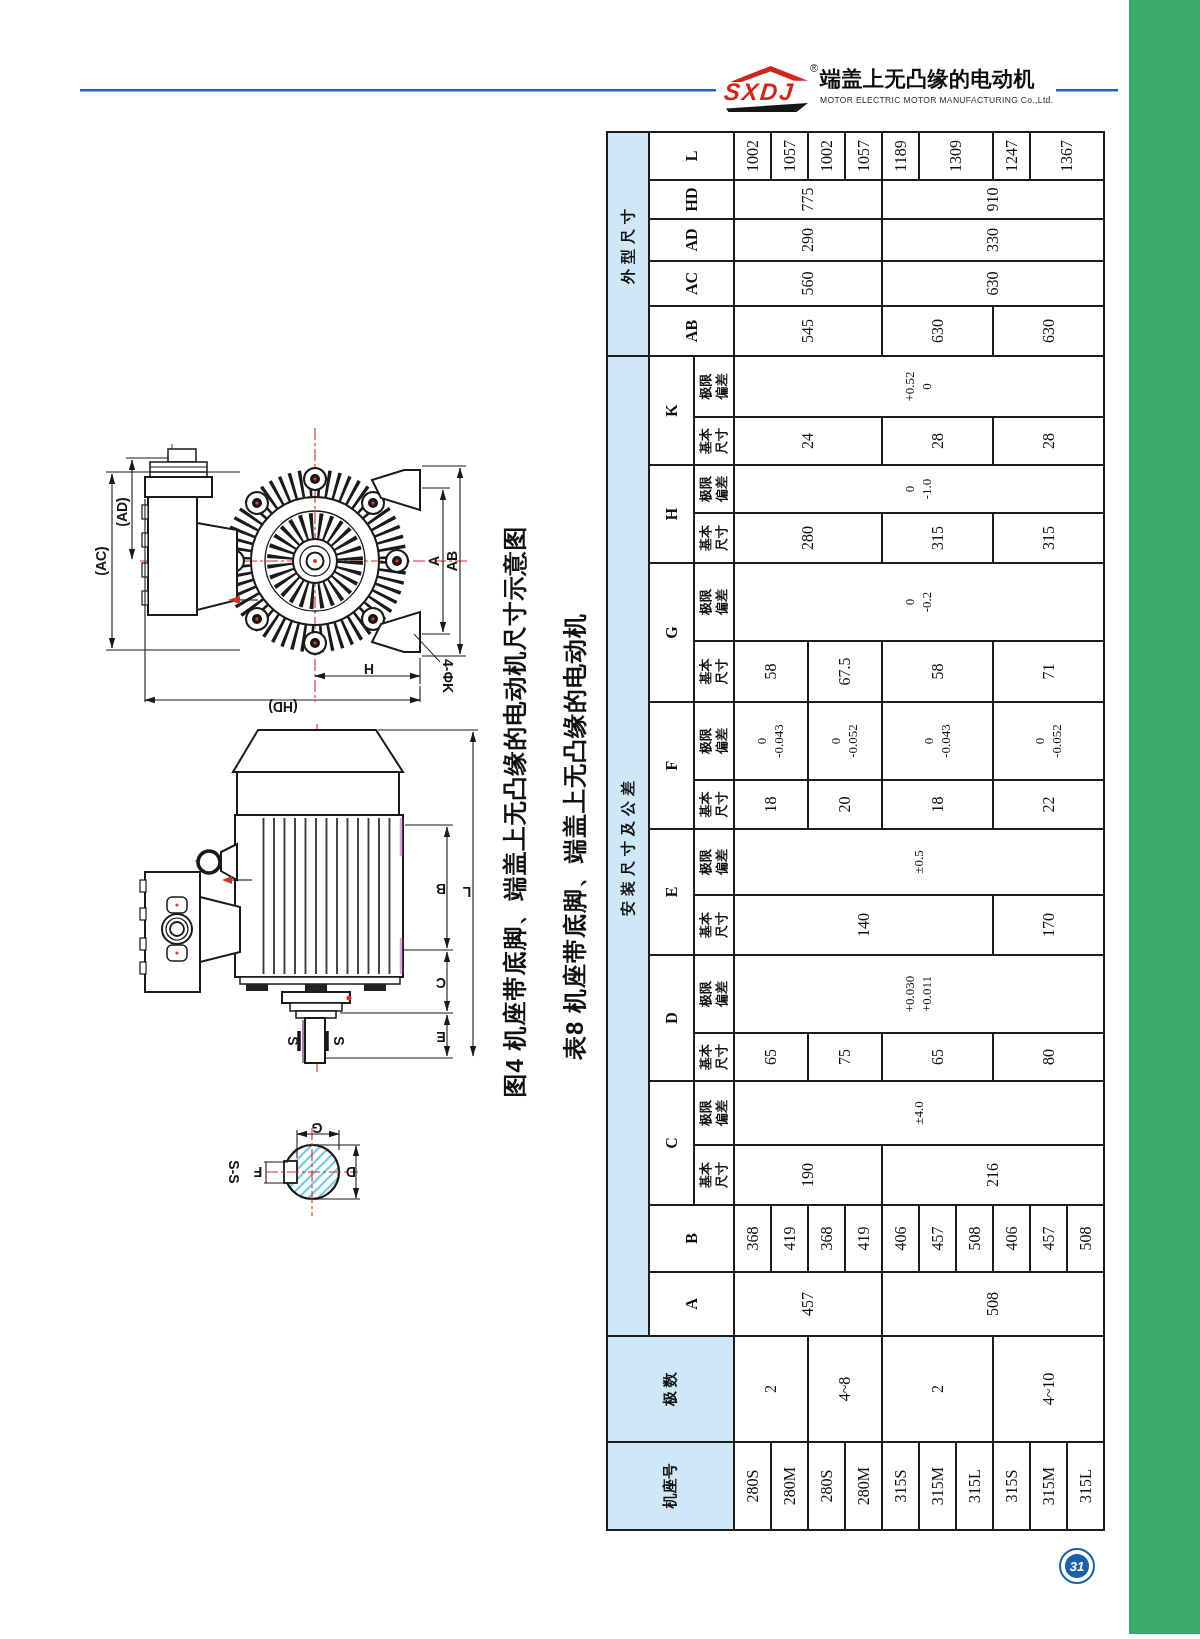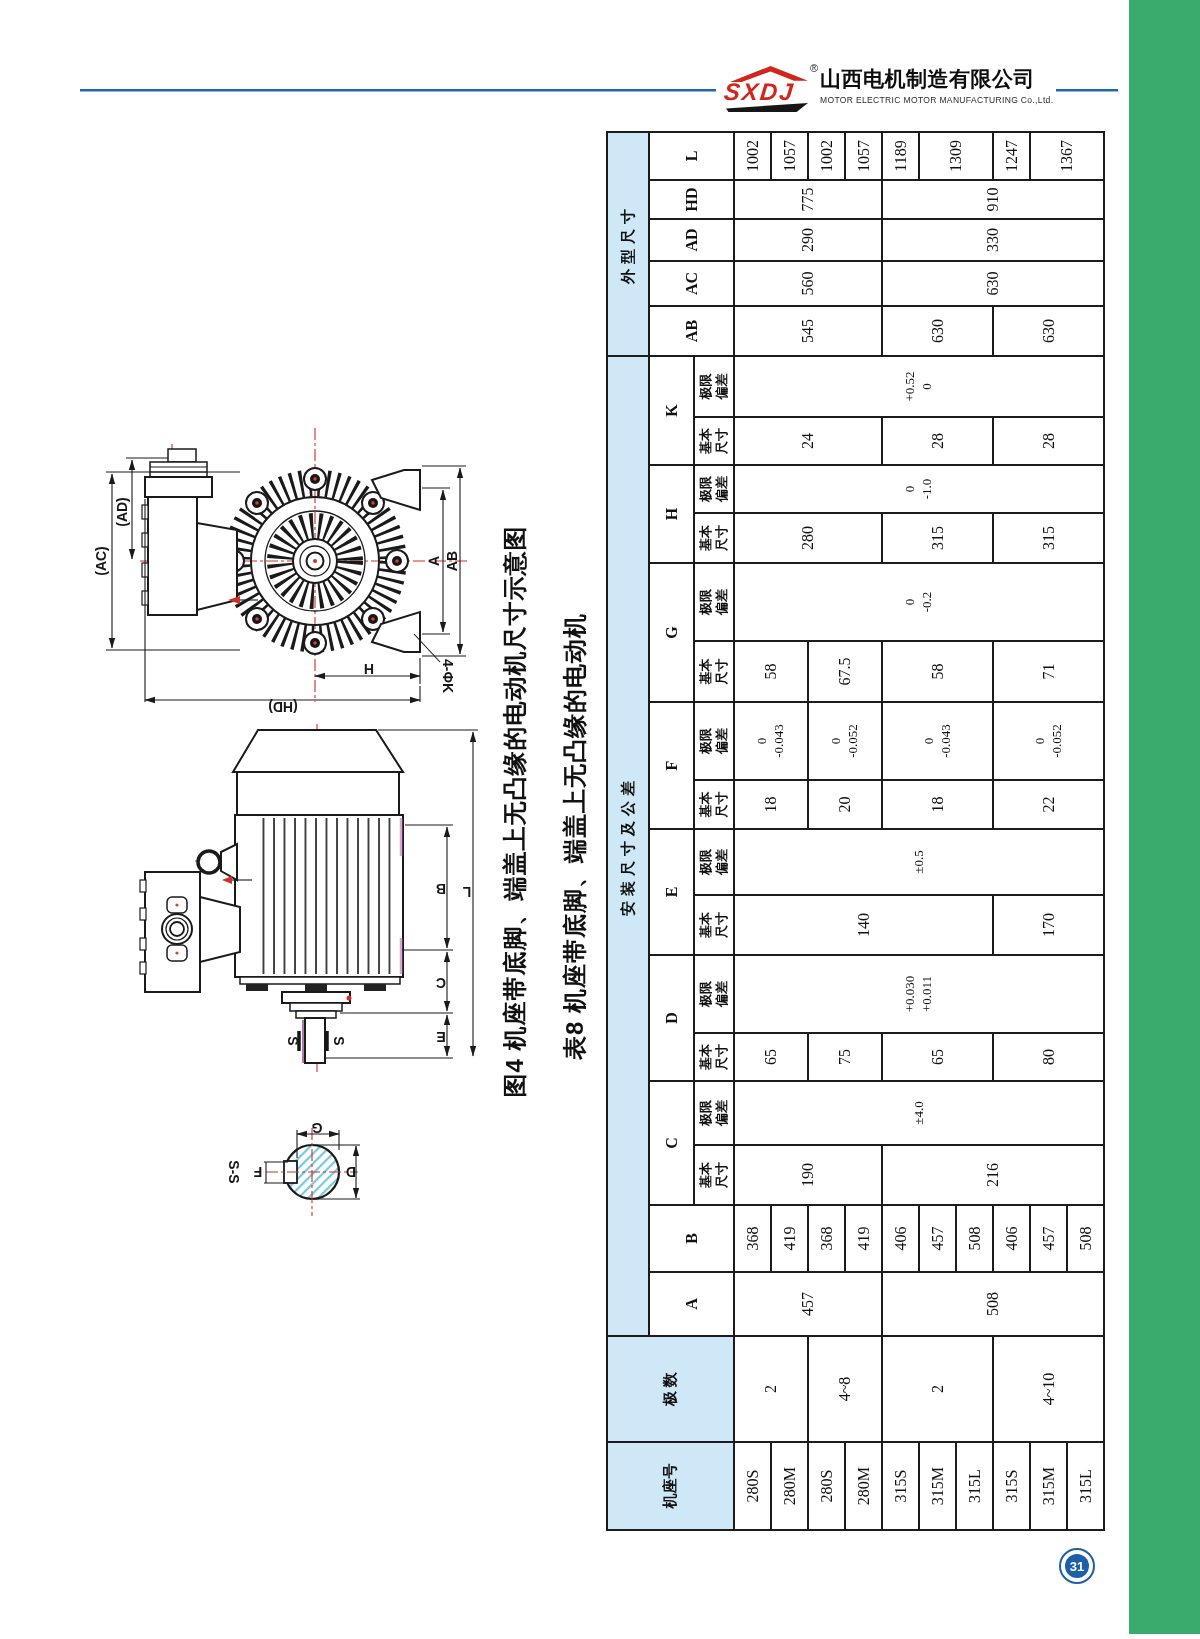--- a/index.html
+++ b/index.html
@@ -43,21 +43,21 @@
           padding:0; color:#111; font-family:"Liberation Serif", serif; }
   th.bl { background:#cfe8f7; font-weight:600; font-size:15px; }
   th.grp { letter-spacing:5px; }
   th.let { font-size:16px; font-weight:600; background:#fff; }
   th.sub { font-size:13px; font-weight:600; background:#fff; white-space:pre-line; line-height:1.2; }
   td.num { font-size:16px; }
   td.tol { font-size:13px; white-space:pre-line; line-height:1.3; }
 
   
   #badge { position:absolute; left:1059px; top:1548px; width:36px; height:36px; border:2.5px solid #1e5fa9;
-           border-radius:50%; display:flex; align-items:center; justify-content:center; background:#fff; }
+           border-radius:50%; display:flex; align-items:center; justify-content:center; background:#fff;font-style:italic; }
   #badge .in { width:24px; height:24px; border-radius:50%; background:#1e5fa9; color:#fff;
                font-size:13px; font-weight:bold; display:flex; align-items:center; justify-content:center; }
 
   
   #art { position:absolute; left:0; top:0; }
   #art text { font-family:"Liberation Sans", sans-serif; font-weight:bold; font-size:14px; fill:#161616; }
   .ol { stroke:#1a1a1a; fill:none; }
   .olw { stroke:#1a1a1a; fill:#fff; }
   .dim { stroke:#1a1a1a; stroke-width:1.1; fill:none; }
   .rl { stroke:#d03028; stroke-width:1.1; fill:none; stroke-dasharray:12 3 3 3; }
@@ -69,21 +69,21 @@
 <div id="rule"></div>
 
 <div id="logo">
   <div id="mark">
     <div id="flag"></div>
     <div id="sxdj">SXDJ</div>
     <div id="swoosh"></div>
     <div id="reg">®</div>
   </div>
   <div id="conames">
-    <div id="cn">山西电机制造有限公司</div>
+    <div id="cn">端盖上无凸缘的电动机</div>
     <div id="en">MOTOR ELECTRIC MOTOR MANUFACTURING Co.,Ltd.</div>
   </div>
 </div>
 
 <svg id="art" width="1200" height="1639" viewBox="0 0 1200 1639">
   <defs>
     <marker id="ma" markerWidth="11" markerHeight="8" refX="9.5" refY="4" orient="auto-start-reverse">
       <path d="M0,1 L10,4 L0,7 Z" fill="#1a1a1a"></path>
     </marker>
     <pattern id="ribs" width="10.5" height="8" patternUnits="userSpaceOnUse">

